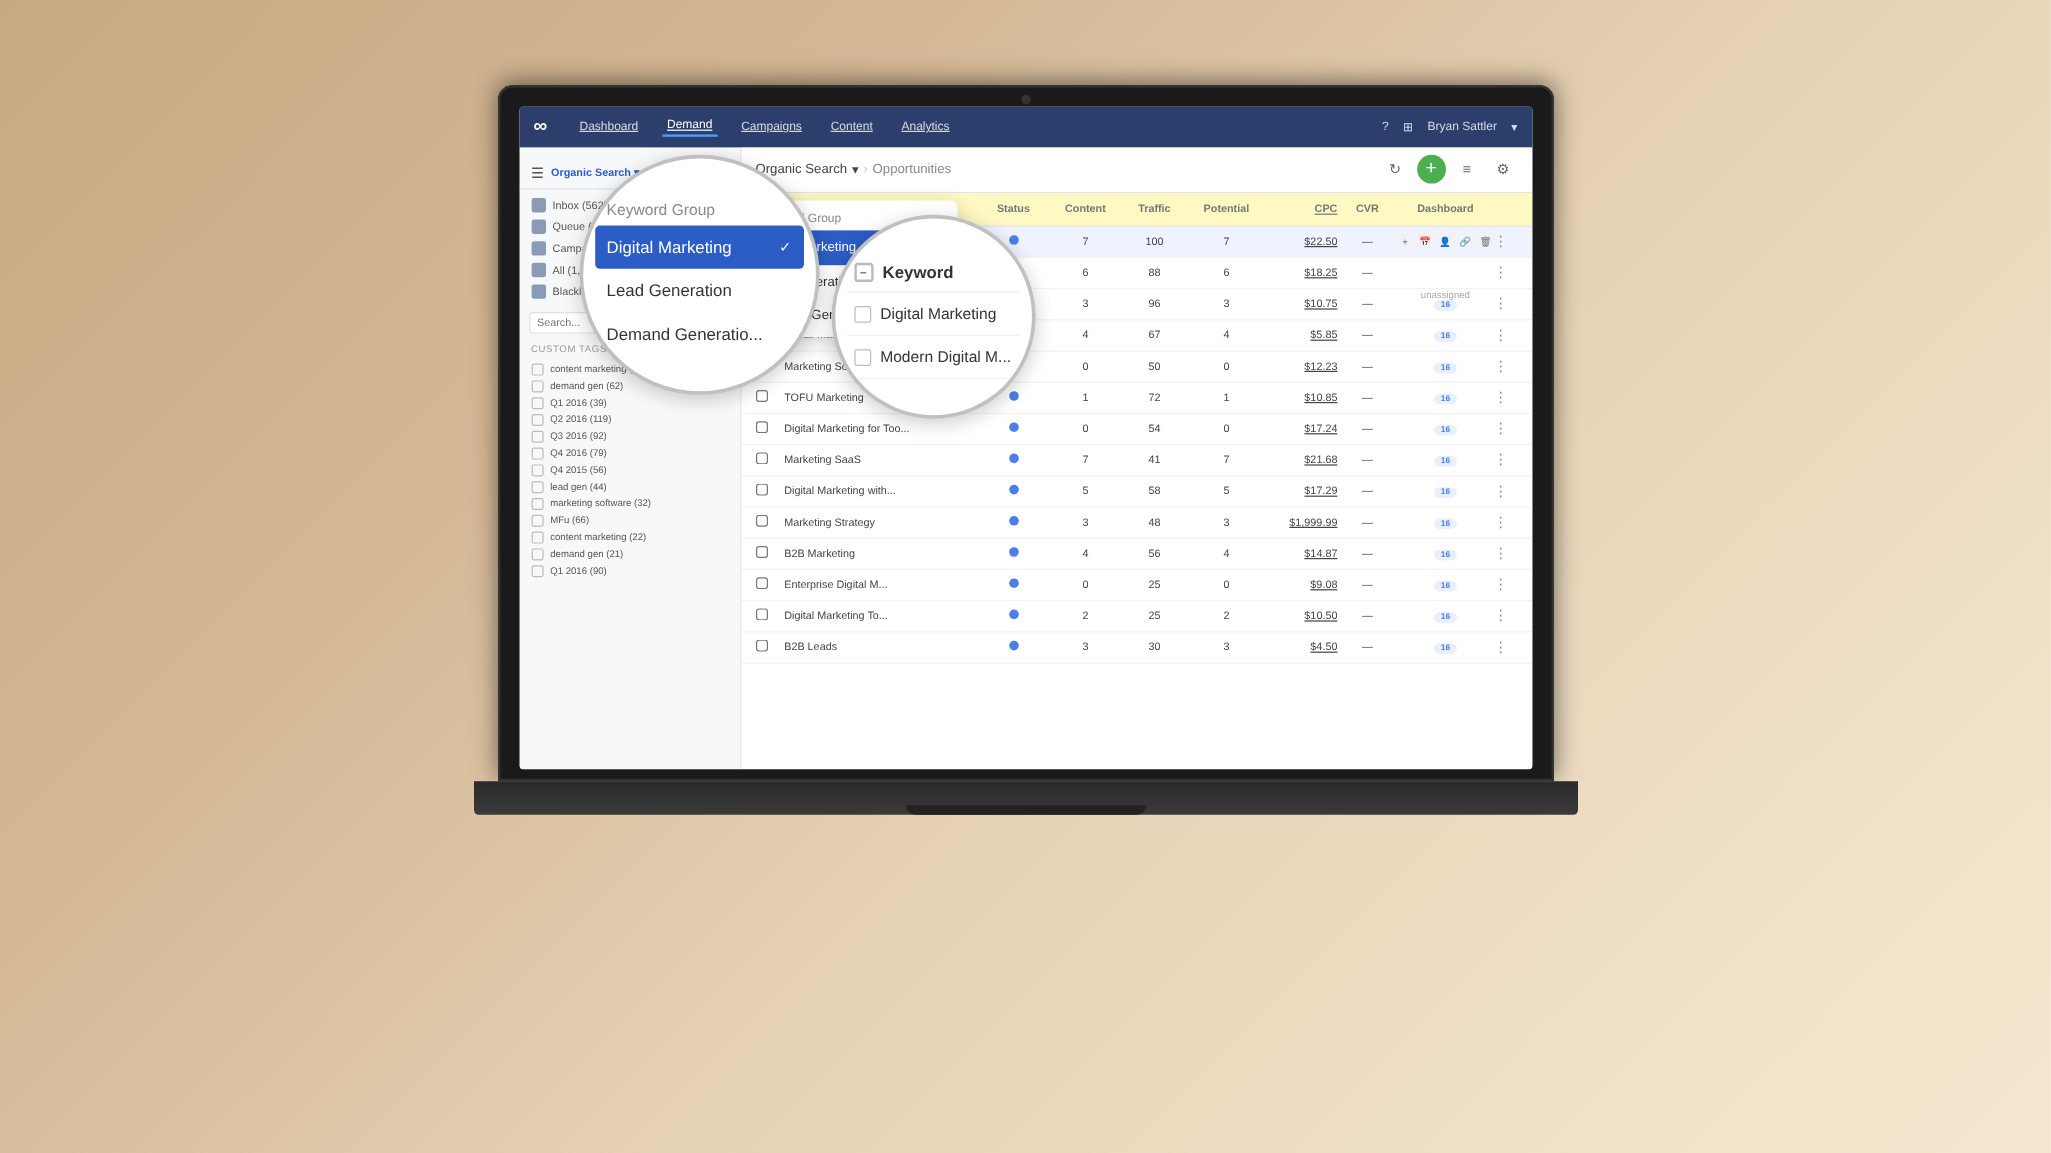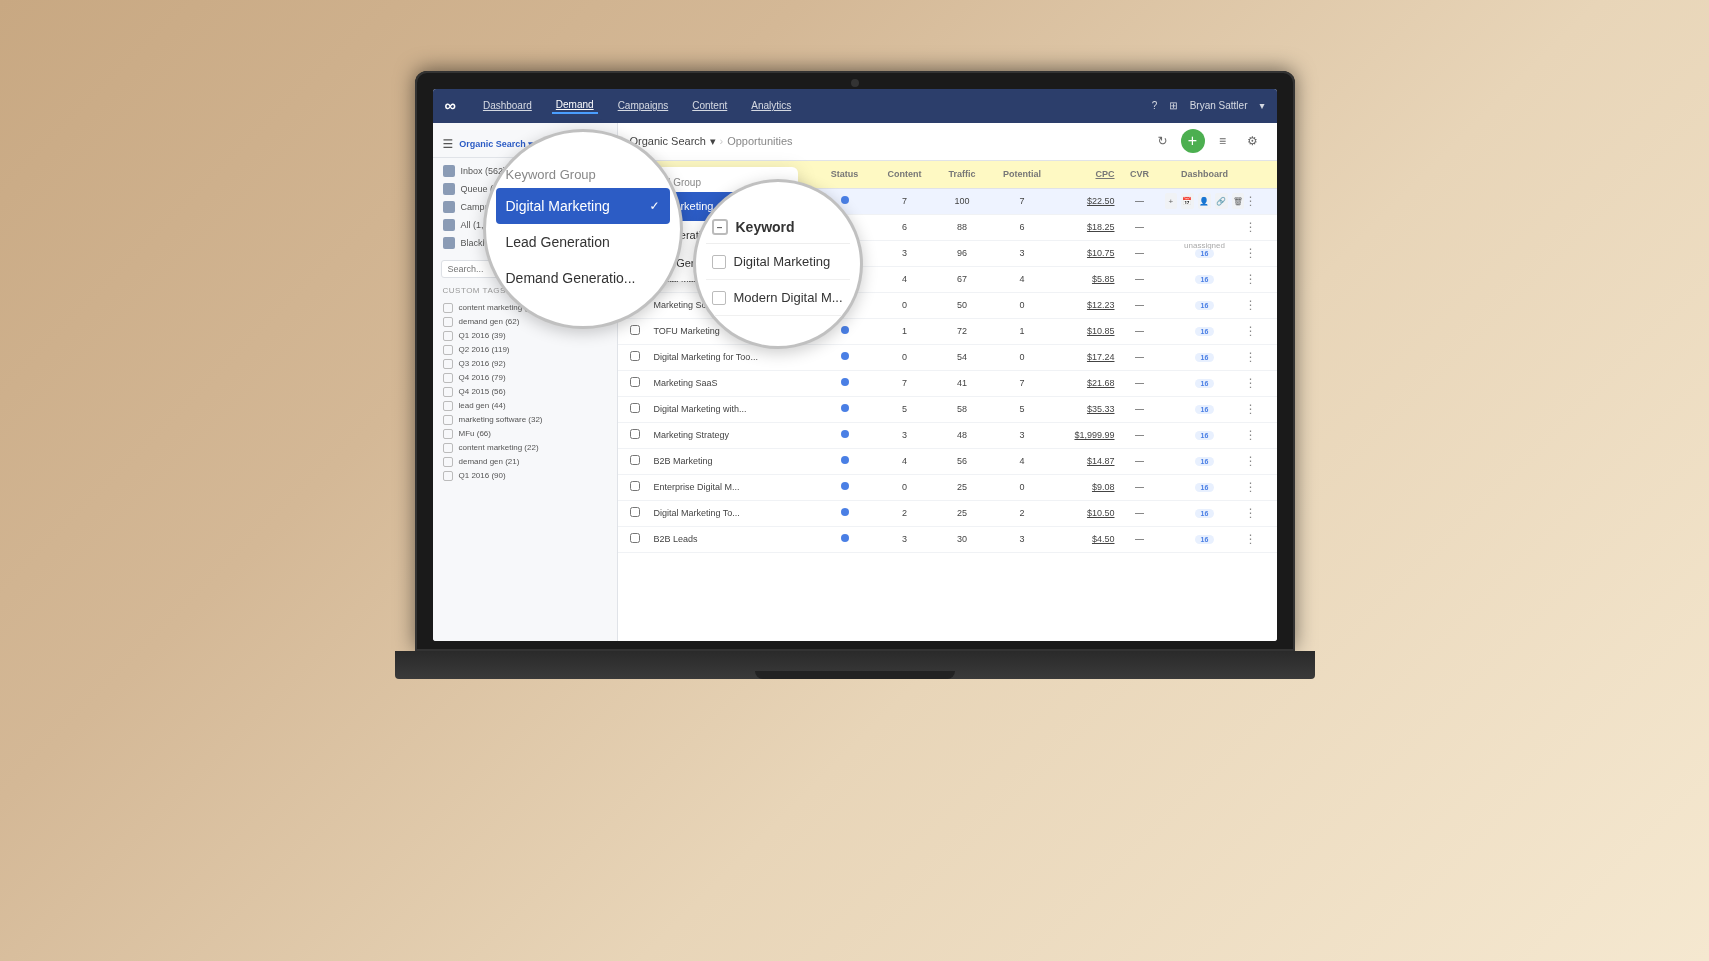--- a/index.html
+++ b/index.html
@@ -780,21 +780,21 @@
               <div class="col-actions"><span class="more-icon">⋮</span></div>
             </div>
 
             <div class="table-row">
               <div class="col-check"><input type="checkbox" style="width: 10px; height: 10px;"></div>
               <div class="col-keyword">Digital Marketing with...</div>
               <div class="col-status"><span class="dot-blue"></span></div>
               <div class="col-content">5</div>
               <div class="col-traffic">58</div>
               <div class="col-potential">5</div>
-              <div class="col-cpc">$35.33</div>
+              <div class="col-cpc">$17.29</div>
               <div class="col-cvr">—</div>
               <div class="col-assignee"><div class="status-badge">16</div></div>
               <div class="col-actions"><span class="more-icon">⋮</span></div>
             </div>
 
             <div class="table-row">
               <div class="col-check"><input type="checkbox" style="width: 10px; height: 10px;"></div>
               <div class="col-keyword">Marketing Strategy</div>
               <div class="col-status"><span class="dot-blue"></span></div>
               <div class="col-content">3</div>

